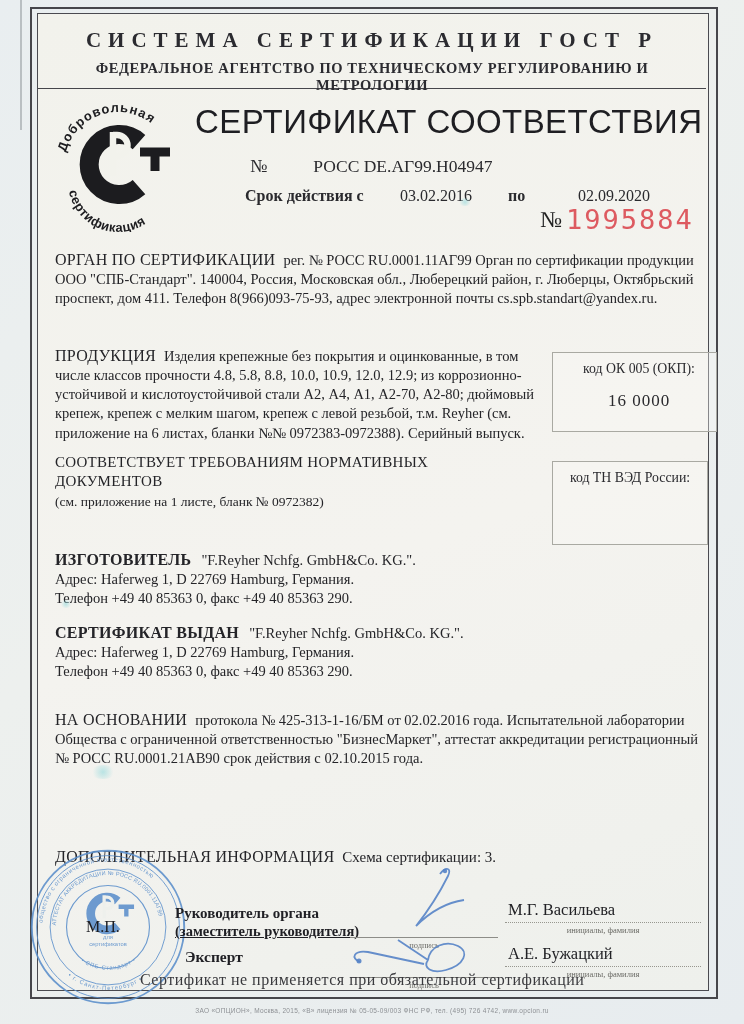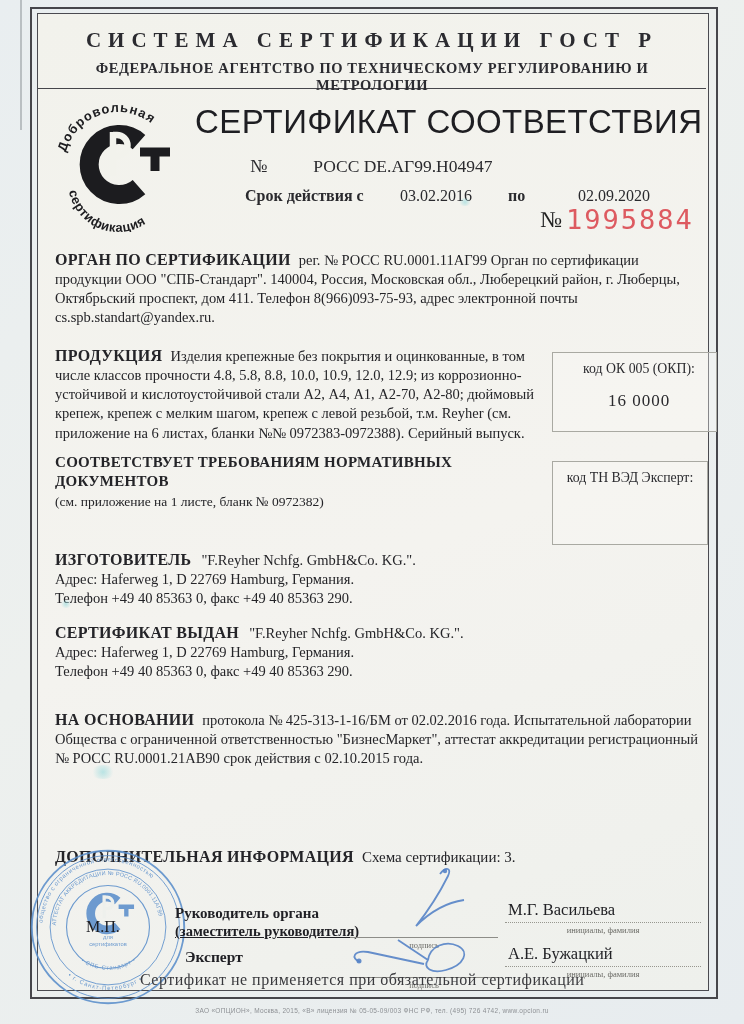--- a/index.html
+++ b/index.html
@@ -54,21 +54,21 @@
   .row-validity .v1{position:absolute;left:155px;top:0;font-weight:normal;}
   .row-validity .po{position:absolute;left:263px;top:0;font-weight:bold;}
   .row-validity .v2{position:absolute;left:333px;top:0;}
   .blank-number{position:absolute;left:540px;top:204px;white-space:nowrap;}
   .blank-number .sign{font-size:23px;color:#222;vertical-align:middle;}
   .blank-number .digits{
     font-family:"DejaVu Sans Mono", monospace;
     font-size:27px;color:#dd5a60;letter-spacing:2px;vertical-align:middle;
   }
   .para{position:absolute;font-size:14.5px;line-height:1.33;color:#242428;}
-  .para .lbl{font-weight:bold;font-size:16px;letter-spacing:0.3px;margin-right:8px;}
+  .para .lbl{font-weight:normal;font-size:16px;letter-spacing:0.3px;margin-right:8px;}
   .lines{position:absolute;font-size:14.5px;line-height:1.32;color:#242428;}
   .lines .lbl{font-weight:bold;font-size:16px;letter-spacing:0.3px;margin-right:10px;}
   .codebox{
     position:absolute;left:552px;width:154px;
     border:1px solid #a9a9a2;background:rgba(250,250,246,.35);
     text-align:center;color:#2a2a2e;
   }
   .codebox .cb-label{font-size:13.8px;margin-top:8px;}
   .codebox .cb-value{font-size:17px;margin-top:14px;letter-spacing:1px;}
   .subnote{font-size:13.5px;font-weight:normal;}
@@ -159,21 +159,21 @@
     <div class="cb-label">код ОК 005 (ОКП):</div>
     <div class="cb-value">16 0000</div>
   </div>
 
   <p class="para" style="left:55px;top:438px;width:492px;">
     <b class="lbl" style="font-size:15px;">СООТВЕТСТВУЕТ ТРЕБОВАНИЯМ НОРМАТИВНЫХ ДОКУМЕНТОВ</b><br>
     <span class="subnote">(см. приложение на 1 листе, бланк № 0972382)</span>
   </p>
 
   <div class="codebox" style="top:461px;height:82px;">
-    <div class="cb-label">код ТН ВЭД Эксперт:</div>
+    <div class="cb-label">код ТН ВЭД России:</div>
   </div>
 
   <div class="lines" style="left:55px;top:549px;width:640px;">
     <div><b class="lbl">ИЗГОТОВИТЕЛЬ</b><span>"F.Reyher Nchfg. GmbH&amp;Co. KG.".</span></div>
     <div>Адрес: Haferweg 1, D 22769 Hamburg, Германия.</div>
     <div>Телефон +49 40 85363 0, факс +49 40 85363 290.</div>
   </div>
 
   <div class="lines" style="left:55px;top:622px;width:640px;">
     <div><b class="lbl">СЕРТИФИКАТ ВЫДАН</b><span>"F.Reyher Nchfg. GmbH&amp;Co. KG.".</span></div>

